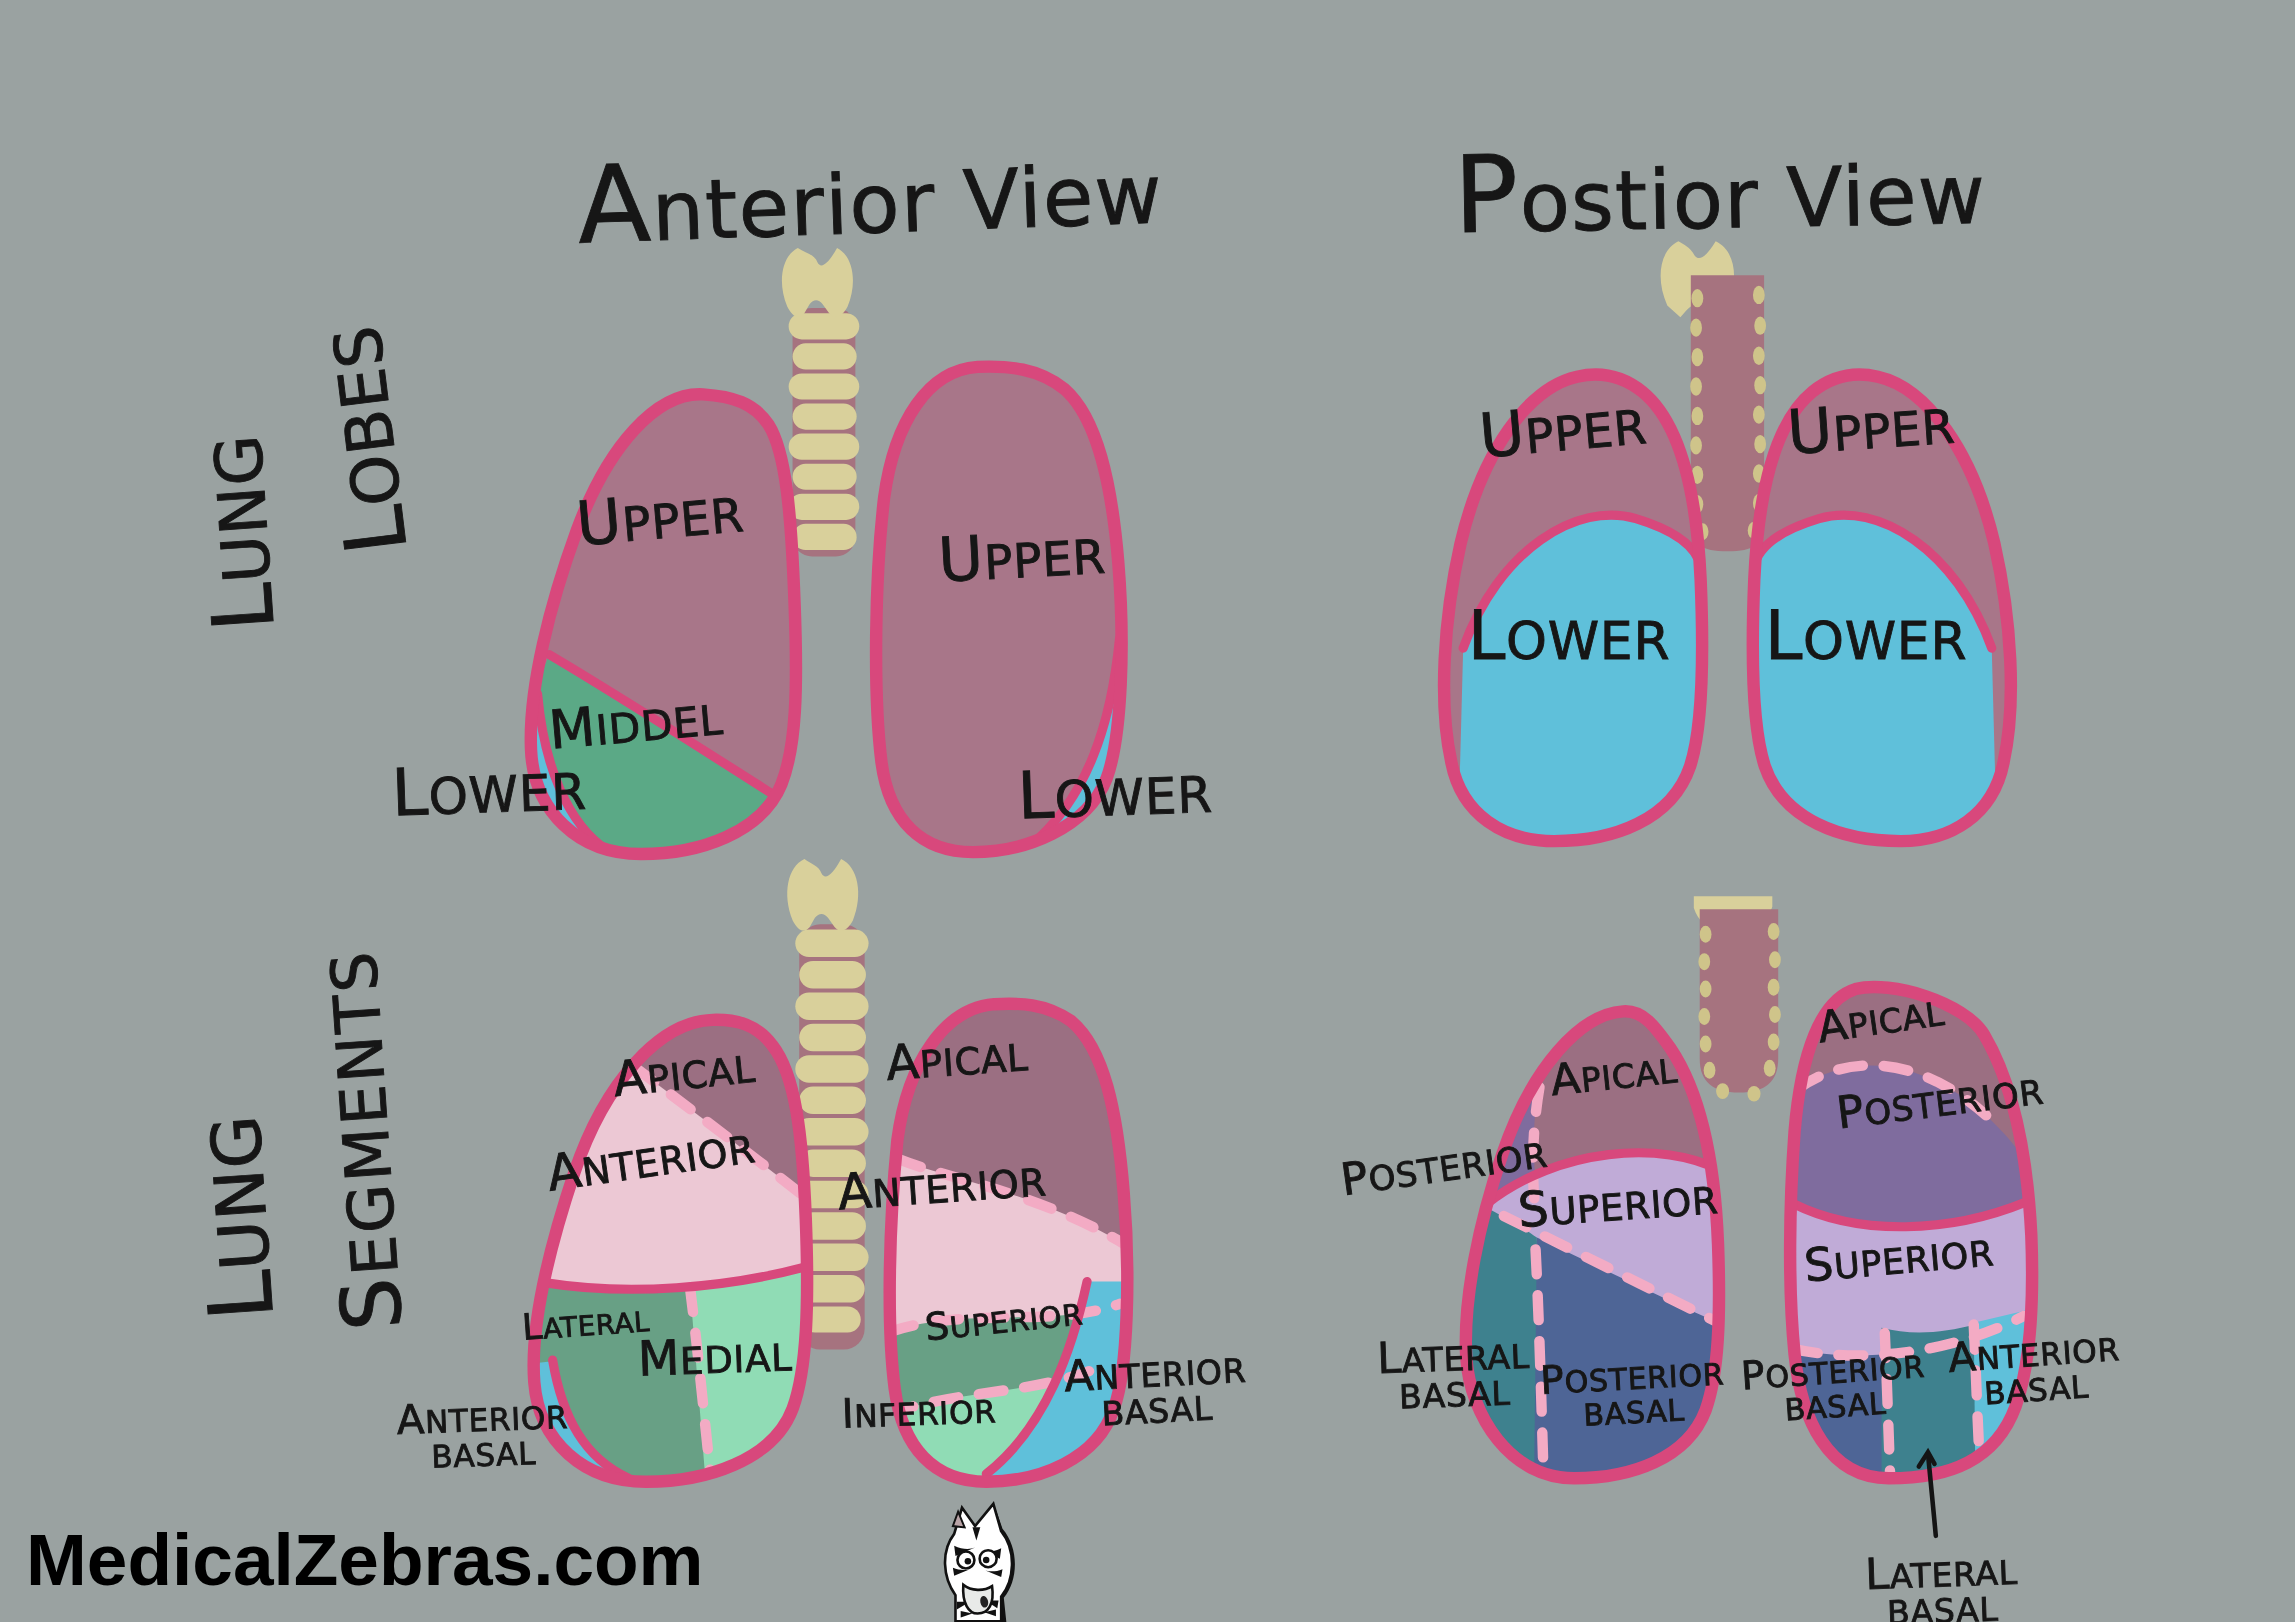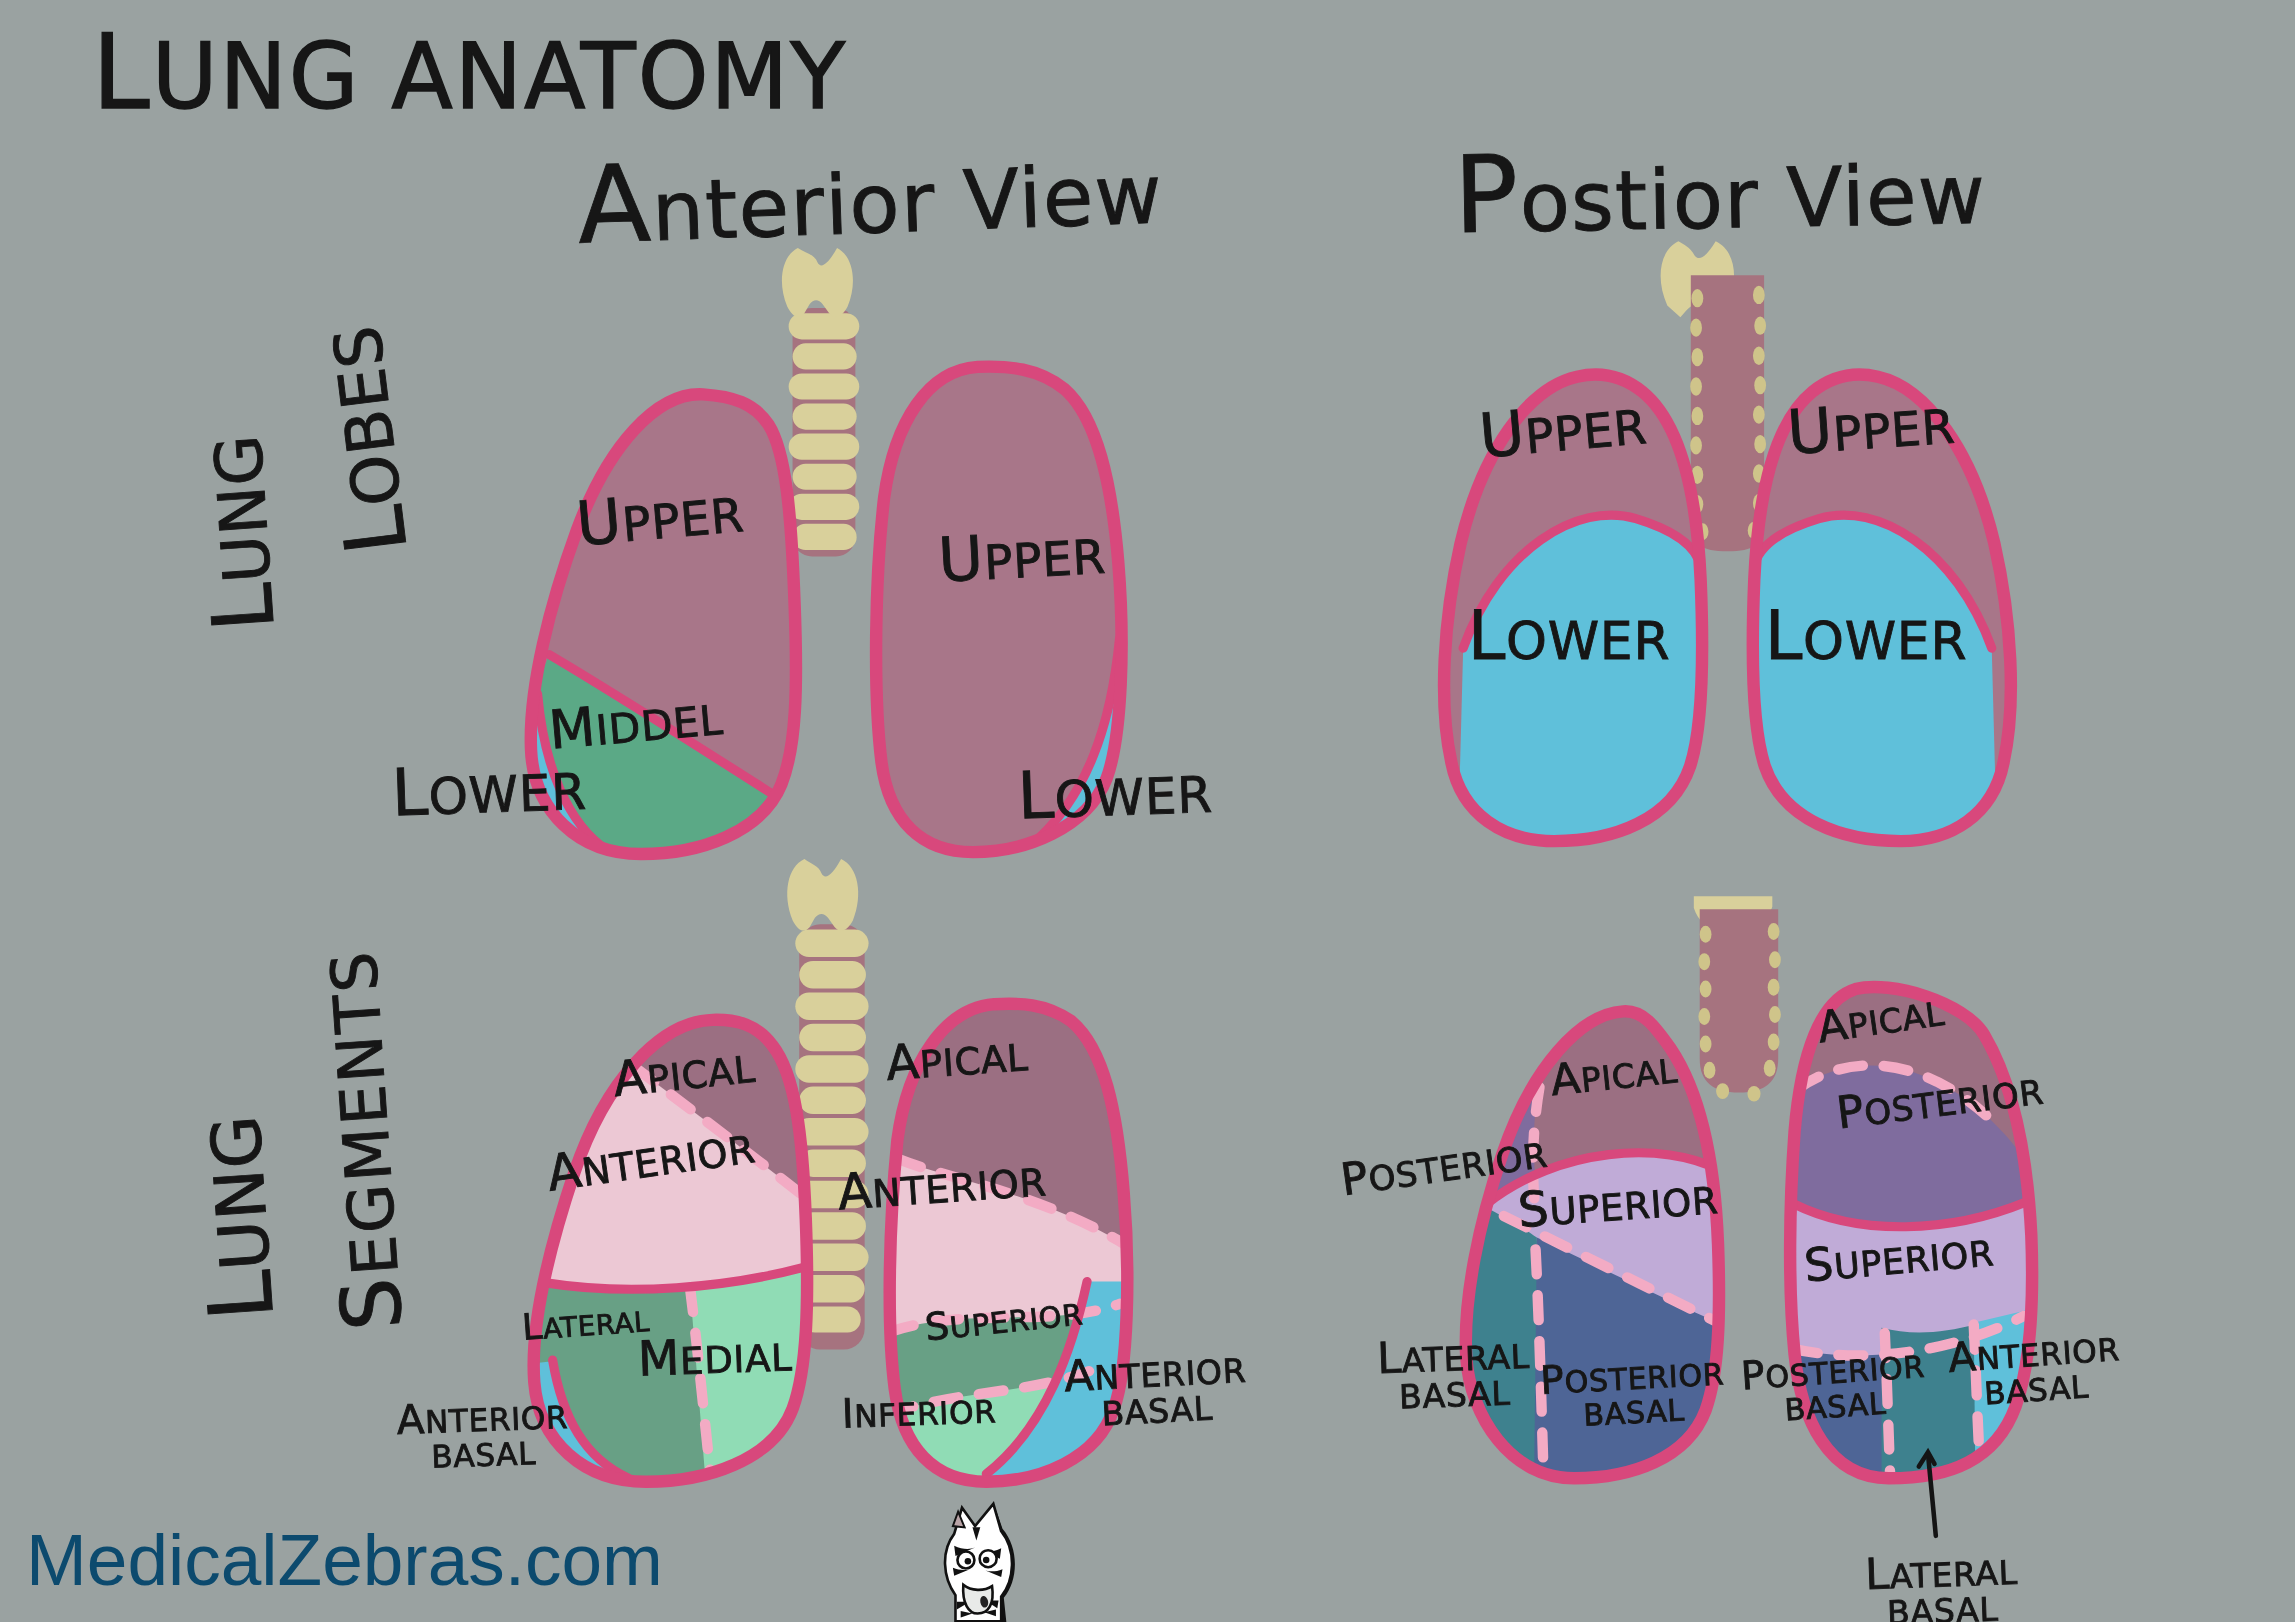--- a/index.html
+++ b/index.html
@@ -39,21 +39,21 @@
   }
   .lbl::first-letter{font-size:1.3em;}
   .title-abs{
     position:absolute;color:var(--text_black,#161616);
     -webkit-text-stroke:1.3px var(--text_black,#161616);
     white-space:nowrap;letter-spacing:2px;
   }
   .title-abs::first-letter{font-size:1.15em;}
   .watermark{
     position:absolute;font-family:"Liberation Sans",sans-serif;
-    font-weight:normal;color:#0c4a6e;white-space:nowrap;
+    font-weight:bold;color:#000000;white-space:nowrap;
   }
 </style>
 </head>
 <body>
 
 <div class="stage">
 
   <svg style="left:497px;top:236px" width="667" height="628" viewBox="0 0 1020 960">
     <defs>
       <clipPath id="cA_L">
@@ -257,21 +257,20 @@
       <path class="o14" d="M 560,470 C 660,520 800,515 915,468"></path>
     </g>
     <path class="o" d="M 655,142 C 602,158 572,240 562,360 C 554,470 552,600 562,700 C 572,800 614,890 706,890 C 800,890 870,862 900,780 C 922,718 928,620 924,518 C 918,398 898,290 852,212 C 822,162 710,128 655,142 Z"></path>
 
     <g>
       <path class="arrow" d="M 778,978 C 774,935 770,890 766,852"></path>
       <path class="arrow" d="M 752,872 L 766,850 L 776,868"></path>
     </g>
   </svg>
 
-  <div class="title-abs" style="left:92px;top:11.8px;font-size:90px;">LUNG ANATOMY</div>
   <div class="lbl" style="left:870px;top:196px;font-size:82px;--r:-2deg;letter-spacing:1.3px;">Anterior View</div>
   <div class="lbl" style="left:1720px;top:191px;font-size:82px;--r:-1deg;letter-spacing:1.3px;">Postior View</div>
 
   <div class="lbl" style="left:239px;top:533px;font-size:65px;--r:-94deg;">LUNG</div>
   <div class="lbl" style="left:365px;top:440px;font-size:65px;--r:-97deg;">LOBES</div>
   <div class="lbl" style="left:236px;top:1218px;font-size:68px;--r:-94deg;">LUNG</div>
   <div class="lbl" style="left:360px;top:1140px;font-size:63px;--r:-94deg;letter-spacing:2.6px;">SEGMENTS</div>
 
   <div class="lbl" style="left:660px;top:517px;font-size:47px;--r:-5deg;">UPPER</div>
   <div class="lbl" style="left:1022px;top:556px;font-size:47px;--r:-3deg;">UPPER</div>

